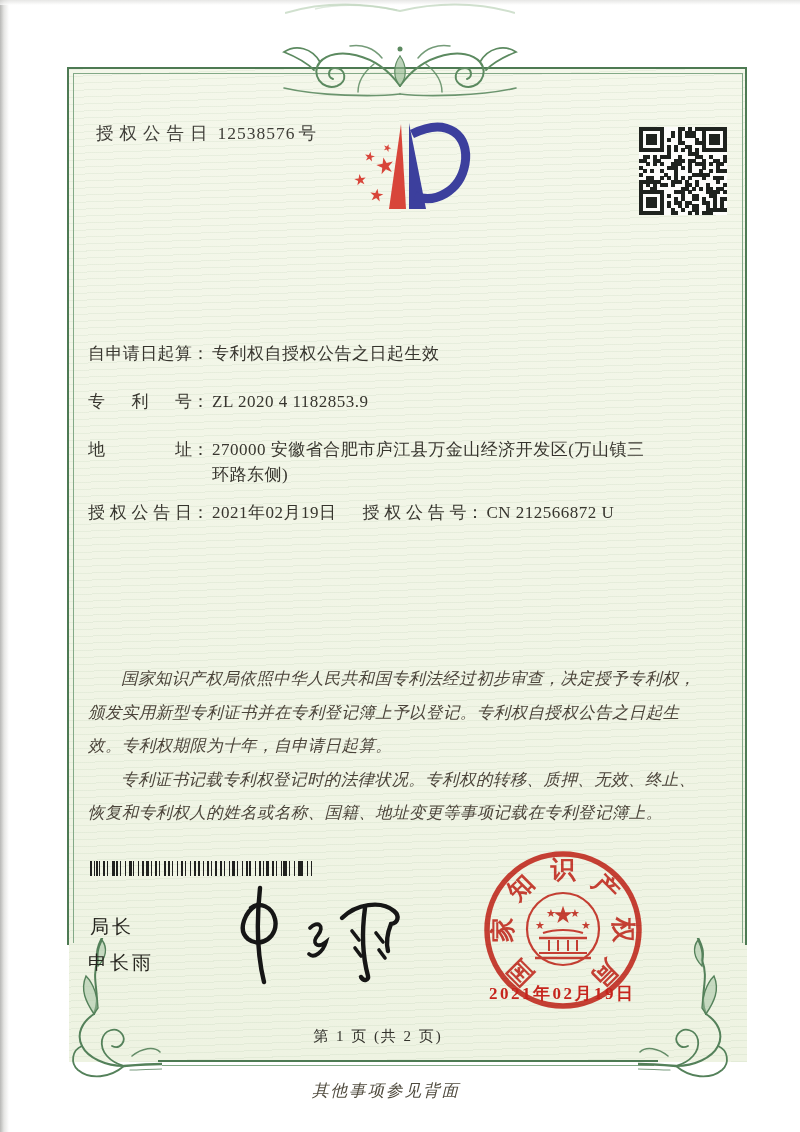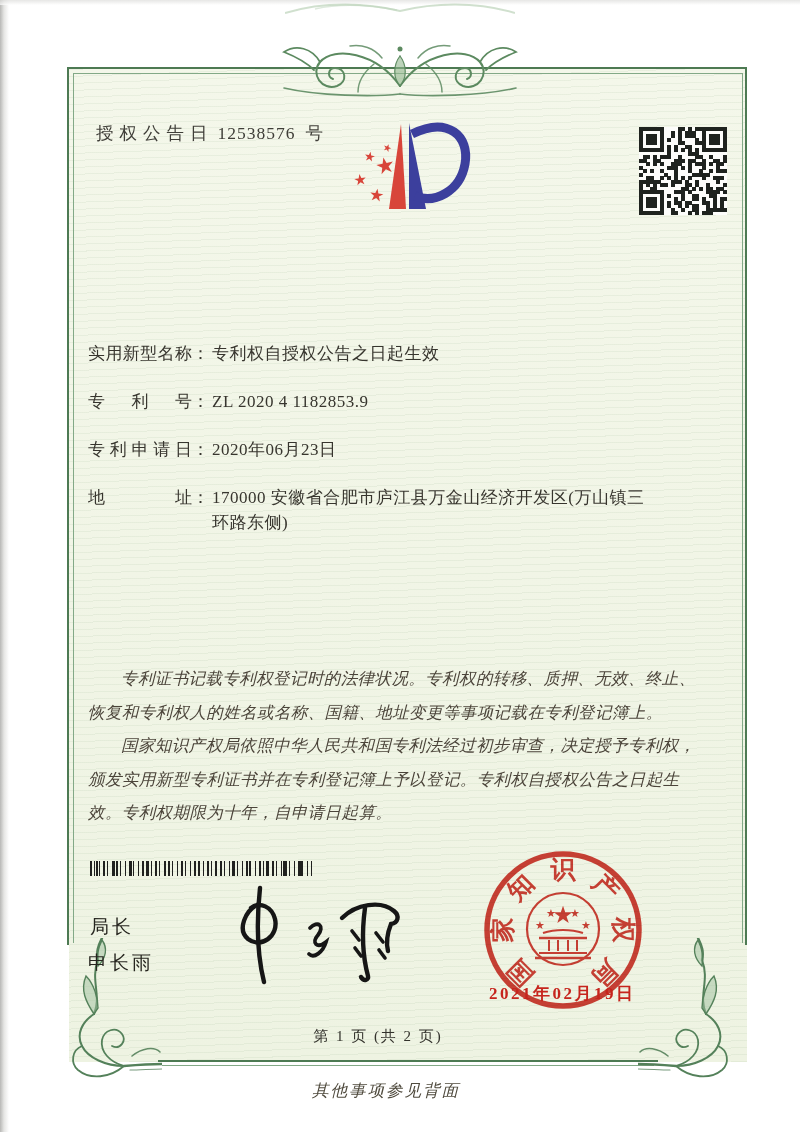--- a/index.html
+++ b/index.html
@@ -12,21 +12,21 @@
   
   .paper{left:69px;top:69px;width:678px;height:993px;background:linear-gradient(180deg,#f4f7ea,#eef3e2);}
   .paper .texture{position:absolute;left:0;top:0;right:0;bottom:0;
     background:repeating-linear-gradient(178deg,rgba(128,163,122,0.10) 0 1px,rgba(255,255,255,0) 1px 7px);}
   
   .bl{position:absolute;background:#4d7a53;}
   .bl.thin{background:#83a987;}
   
   .certno{left:96px;top:121px;font-size:17.5px;color:#3f3e38;}
   .certno .sp{letter-spacing:6px;}
-  .certno .num{letter-spacing:1px;margin:0 10px 0 4px;}
+  .certno .num{letter-spacing:1px;margin:0 3px 0 4px;}
   .title{left:0;top:240px;width:800px;text-align:center;font-size:41px;font-weight:600;
          letter-spacing:7px;color:#1b1b1b;}
   .fields{left:88px;top:341px;width:645px;}
   .frow{margin-bottom:23px;font-size:17px;line-height:25px;color:#37352e;white-space:nowrap;}
   .frow.addr{margin-bottom:13px;white-space:normal;}
   .flabel{display:inline-block;width:104px;text-align:justify;text-align-last:justify;vertical-align:top;}
   .fcolon{display:inline-block;width:20px;vertical-align:top;}
   .fvalue{display:inline-block;vertical-align:top;letter-spacing:.5px;}
   .addr .fvalue{width:444px;}
   .pair2{margin-left:26px;}
@@ -427,36 +427,36 @@
       <i style="left:49.28px;top:84.48px;width:4px;height:4px"></i>
       <i style="left:56.32px;top:84.48px;width:4px;height:4px"></i>
       <i style="left:63.36px;top:84.48px;width:4px;height:4px"></i>
       <i style="left:66.88px;top:84.48px;width:4px;height:4px"></i>
       <i style="left:70.40px;top:84.48px;width:4px;height:4px"></i>
     </div>
 
 
   <div class="abs fields">
     <div class="frow">
-      <span class="flabel">实用新型名称</span><span class="fcolon">：</span><span class="fvalue">专利权自授权公告之日起生效</span>
+      <span class="flabel">自申请日起算</span><span class="fcolon">：</span><span class="fvalue">专利权自授权公告之日起生效</span>
     </div>
     <div class="frow">
       <span class="flabel">专利号</span><span class="fcolon">：</span><span class="fvalue">ZL 2020 4 1182853.9</span>
     </div>
+    <div class="frow addr">
+      <span class="flabel">地址</span><span class="fcolon">：</span><span class="fvalue">270000 安徽省合肥市庐江县万金山经济开发区(万山镇三环路东侧)</span>
+    </div>
     <div class="frow">
-      <span class="flabel">专利申请日</span><span class="fcolon">：</span><span class="fvalue">2020年06月23日</span>
-    </div>
-    <div class="frow addr">
-      <span class="flabel">地址</span><span class="fcolon">：</span><span class="fvalue">170000 安徽省合肥市庐江县万金山经济开发区(万山镇三环路东侧)</span>
+      <span class="flabel">授权公告日</span><span class="fcolon">：</span><span class="fvalue">2021年02月19日</span><span class="pair2"><span class="flabel">授权公告号</span><span class="fcolon">：</span><span class="fvalue">CN 212566872 U</span></span>
     </div>
   </div>
 
   <div class="abs paras">
+    <p>国家知识产权局依照中华人民共和国专利法经过初步审查，决定授予专利权，颁发实用新型专利证书并在专利登记簿上予以登记。专利权自授权公告之日起生效。专利权期限为十年，自申请日起算。</p>
     <p>专利证书记载专利权登记时的法律状况。专利权的转移、质押、无效、终止、恢复和专利权人的姓名或名称、国籍、地址变更等事项记载在专利登记簿上。</p>
-    <p>国家知识产权局依照中华人民共和国专利法经过初步审查，决定授予专利权，颁发实用新型专利证书并在专利登记簿上予以登记。专利权自授权公告之日起生效。专利权期限为十年，自申请日起算。</p>
   </div>
 
   <div class="abs barcode"></div>
 
   <div class="abs ctitle">局长</div>
   <div class="abs cname">申长雨</div>
 
   <svg class="abs" style="left:215px;top:878px" width="205" height="112" viewBox="0 0 205 112">
     <g fill="none" stroke="#161616" stroke-width="4.4" stroke-linecap="round">
       <path d="M44,26 C30,32 22,52 33,61 C46,71 64,58 60,41 C57,29 45,23 36,30"></path>

